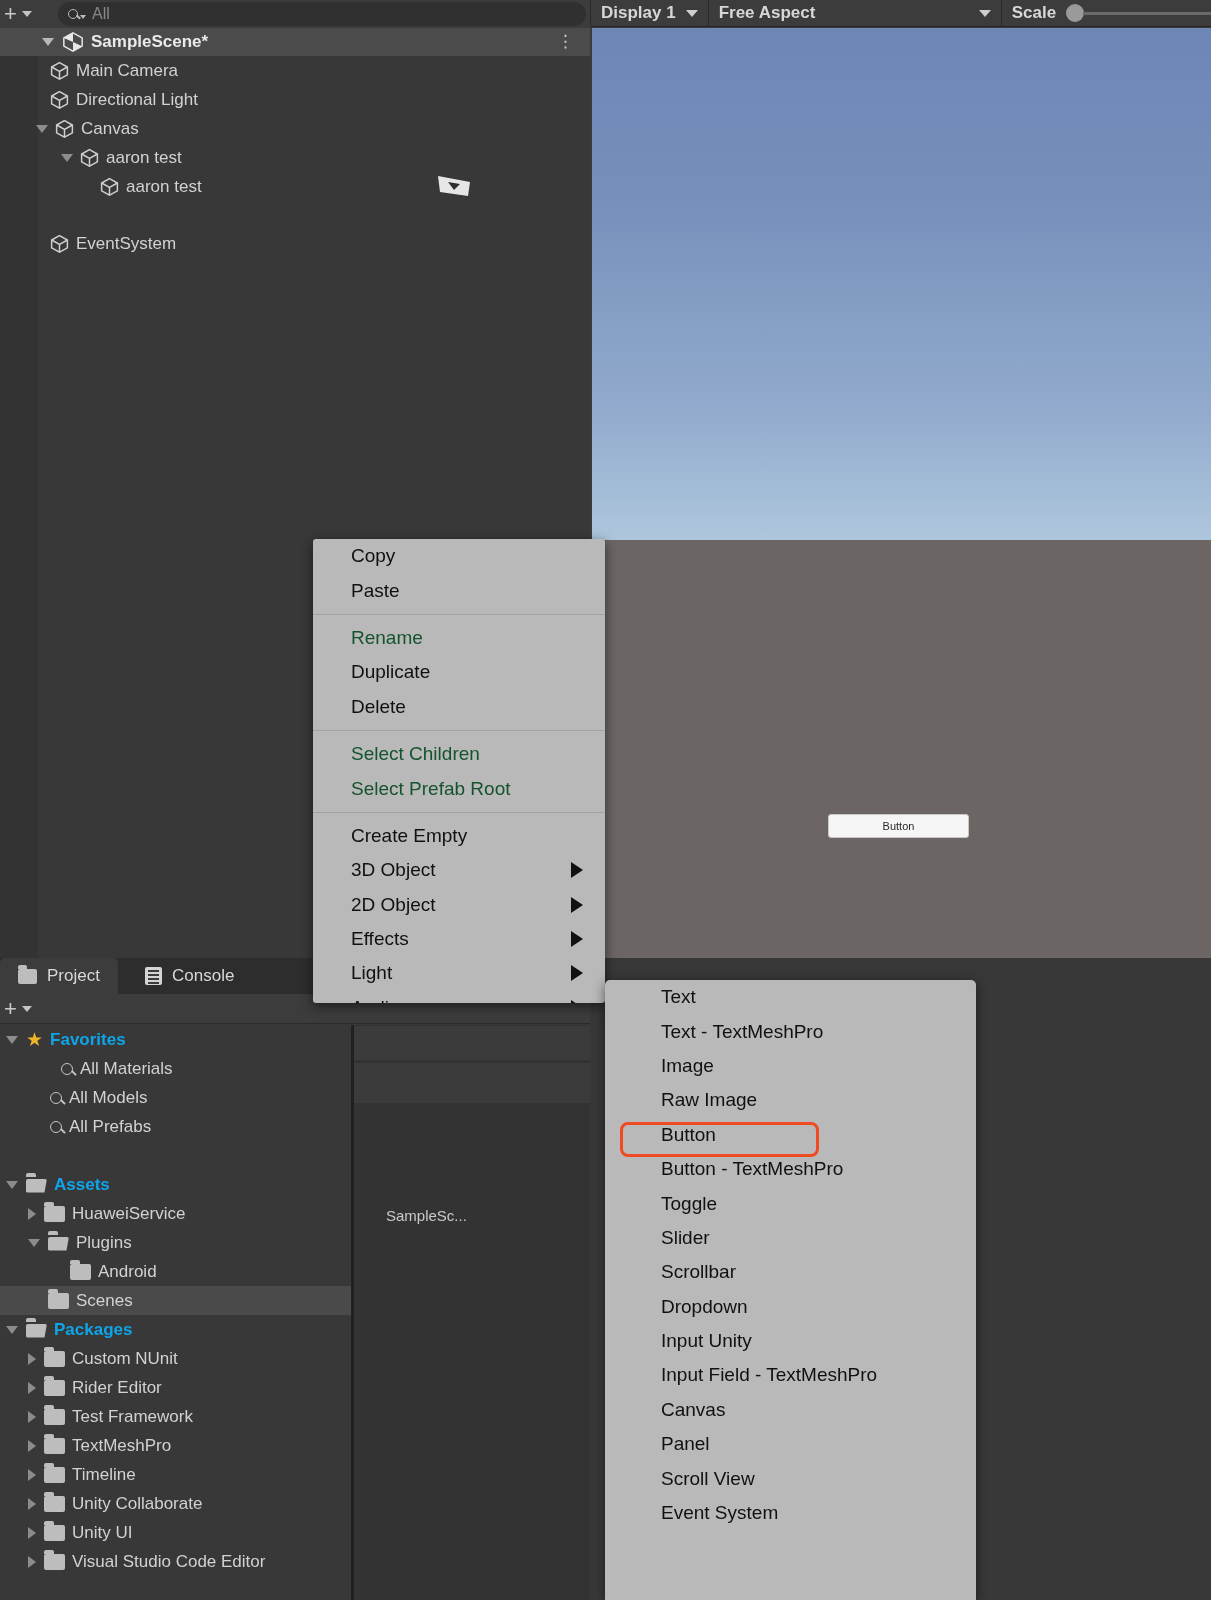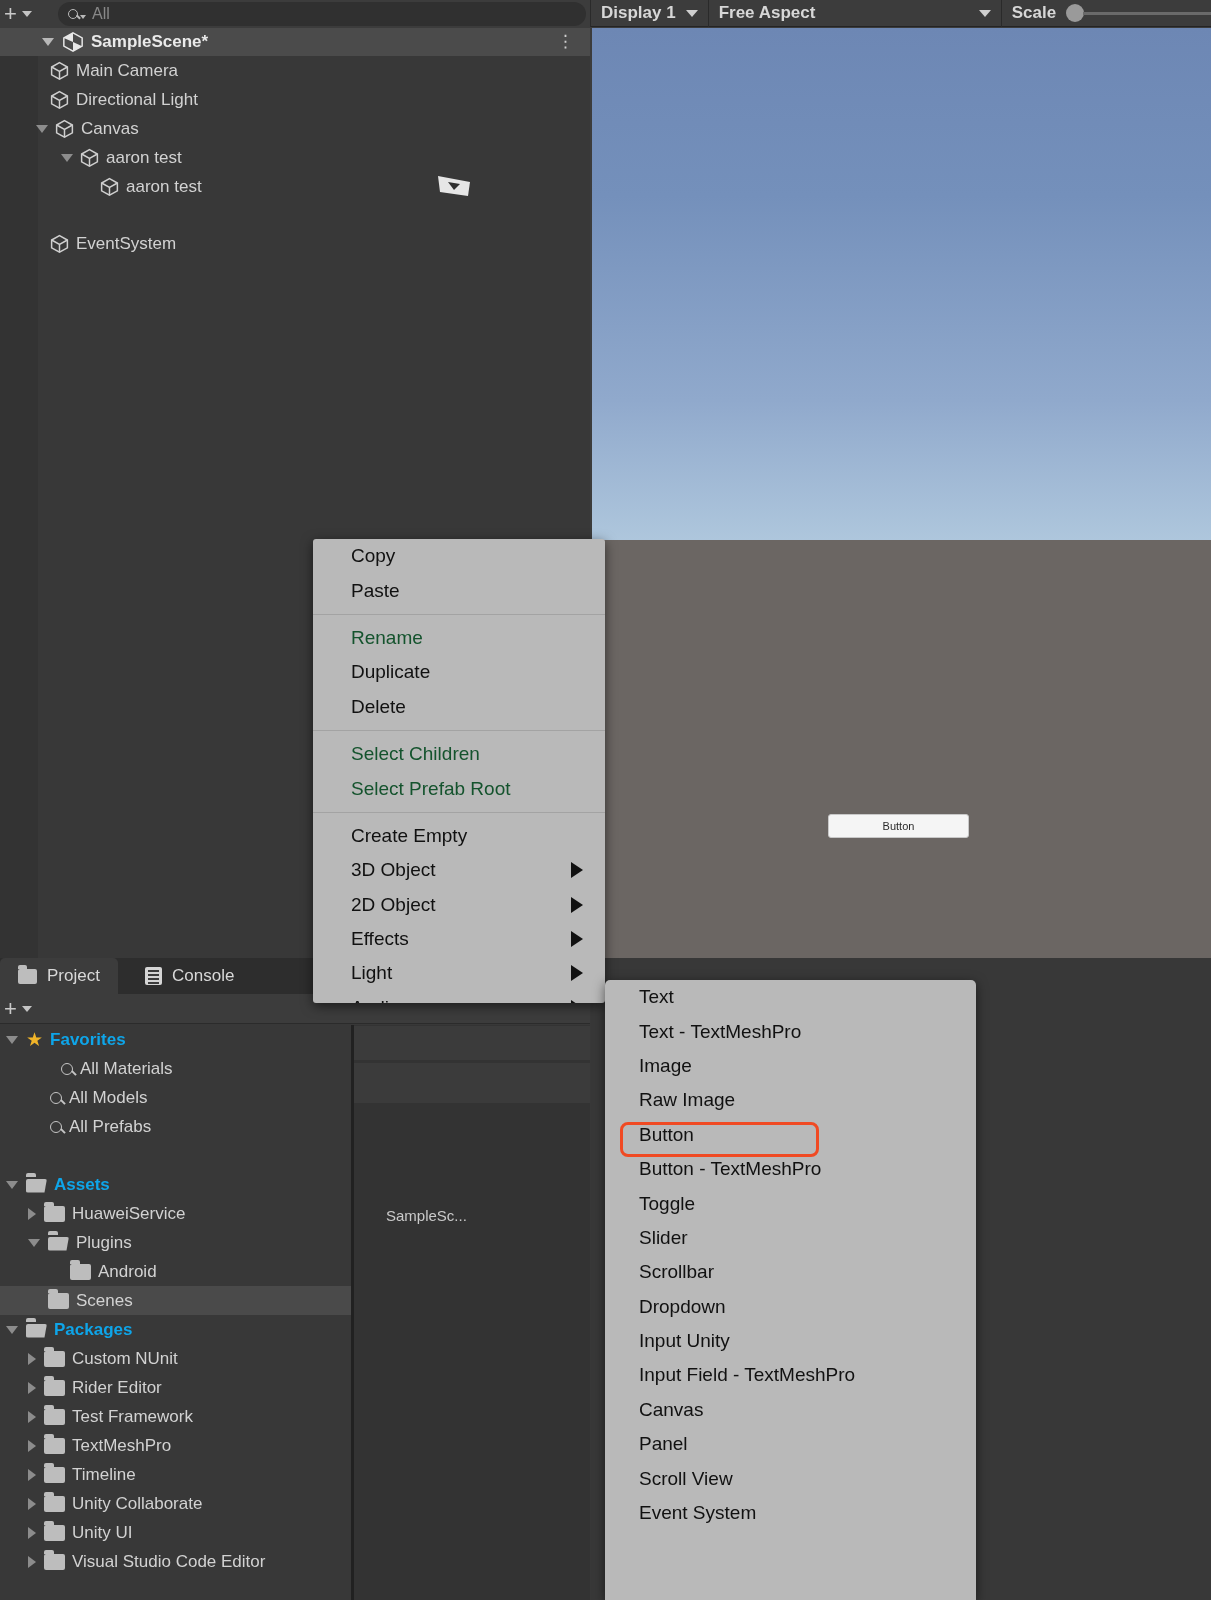--- a/index.html
+++ b/index.html
@@ -256,21 +256,21 @@
 
   
   #submenu {
     position: absolute; left: 605px; top: 980px; width: 371px; height: 620px;
     background: #b9b9b9; border-radius: 5px 5px 0 0;
     box-shadow: 0 3px 12px rgba(0,0,0,0.55);
     overflow: hidden;
   }
   .sub-item {
     height: 34.4px; display: flex; align-items: center;
-    padding-left: 34px; color: #111111; font-size: 19px; position: relative;
+    padding-left: 56px; color: #111111; font-size: 19px; position: relative;
   }
   #sub-highlight-ring {
     position: absolute; left: 620px; top: 1122px; width: 199px; height: 35px;
     border: 3.5px solid #f04a23; border-radius: 8px; pointer-events: none;
   }
 </style>
 </head>
 <body>
 
 <div id="root">

